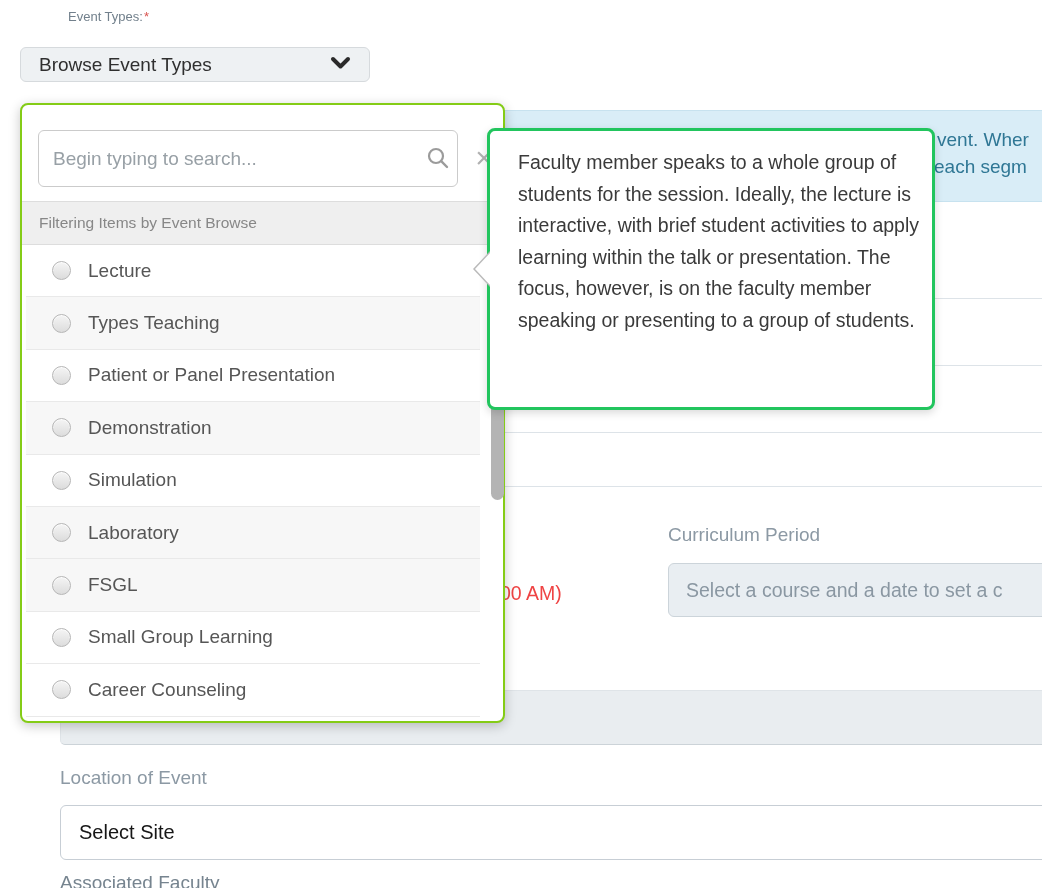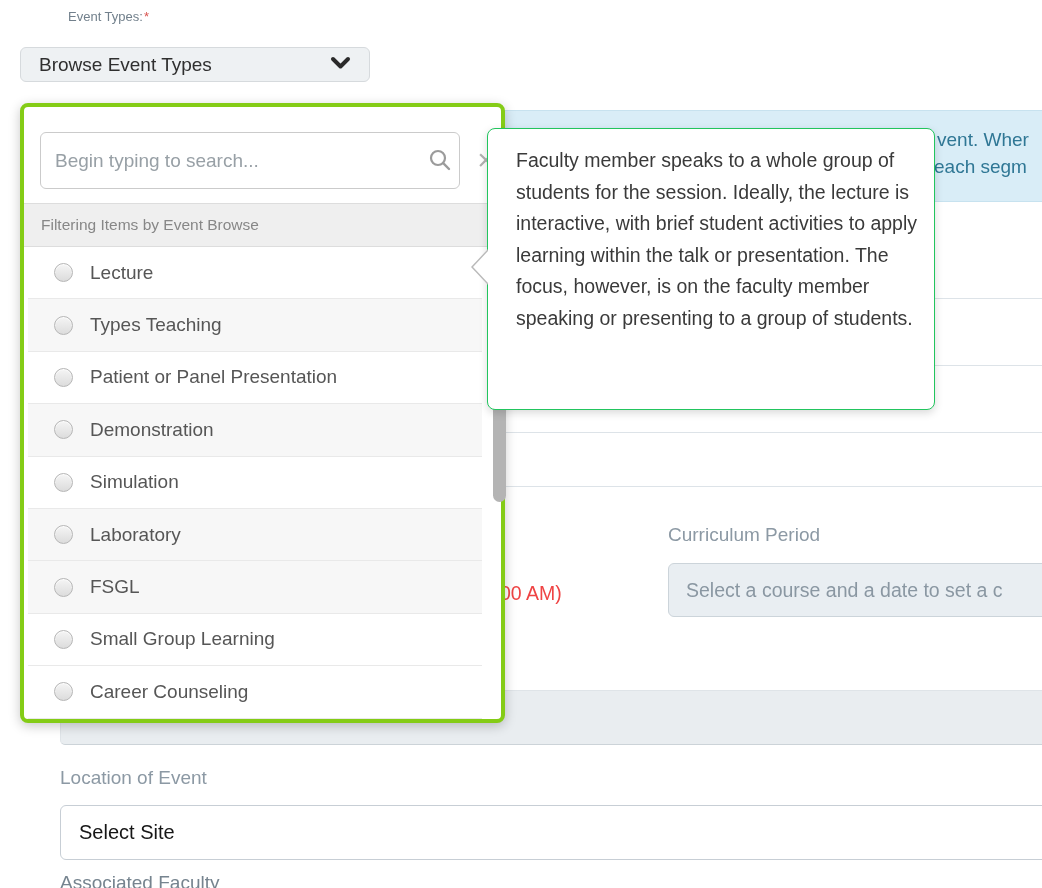--- a/index.html
+++ b/index.html
@@ -36,21 +36,21 @@
   
   .et-label{position:absolute;left:32px;top:9px;font-size:13px;color:#72808c;z-index:2;margin-left:36px;}
   .et-label .req{color:#d9534f;margin-left:1px;}
   .browse-btn{position:absolute;left:20px;top:47px;width:350px;height:35px;box-sizing:border-box;
               background:#eef1f3;border:1px solid #d6dadd;border-radius:6px;display:flex;
               align-items:center;justify-content:space-between;padding:0 18px;cursor:pointer;z-index:2;}
   .browse-btn .btn-text{font-size:19px;color:#2f2f2f;}
 
   
   .panel{position:absolute;left:20px;top:103px;width:485px;height:620px;box-sizing:border-box;
-         background:#fff;border:4px solid #84cc16;border-radius:8px;
+         background:#fff;border:2px solid #84cc16;border-radius:8px;
          box-shadow:0 3px 12px rgba(0,0,0,.22);z-index:10;}
   .search-input{position:absolute;left:16px;top:25px;width:420px;height:57px;box-sizing:border-box;
                 border:1px solid #cbcbcb;border-radius:6px;padding:0 48px 0 14px;
                 font-family:"Liberation Sans",sans-serif;font-size:19px;color:#444;outline:none;}
   .search-input::placeholder{color:#98a0a6;opacity:1;}
   .search-icon{position:absolute;left:404px;top:41px;width:24px;height:24px;pointer-events:none;}
   .panel-close{position:absolute;left:444px;top:28px;width:36px;height:50px;display:flex;
                align-items:center;justify-content:center;font-size:30px;color:#b1b1b1;
                font-weight:300;cursor:pointer;line-height:1;}
   .filter-header{position:absolute;left:0;top:96px;width:483px;height:44px;box-sizing:border-box;
@@ -61,21 +61,21 @@
        display:flex;align-items:center;padding-left:26px;background:#fff;cursor:pointer;}
   .row.alt{background:#f7f7f7;}
   .radio{width:17px;height:17px;border-radius:50%;border:1px solid #b6b6b6;flex:0 0 auto;
          background:linear-gradient(#f5f5f5,#dcdcdc);box-shadow:inset 0 1px 1px rgba(255,255,255,.85);}
   .row-label{font-size:19px;color:#565656;margin-left:17px;white-space:nowrap;}
   .scroll-thumb{position:absolute;left:469px;top:142px;width:13px;height:253px;
                 background:#b4b4b4;border-radius:7px;cursor:grab;}
 
   
   .tooltip{position:absolute;left:487px;top:128px;width:448px;height:282px;box-sizing:border-box;
-           background:#fff;border:1px solid #22c55e;border-radius:8px;
+           background:#fff;border:3px solid #22c55e;border-radius:8px;
            box-shadow:0 3px 8px rgba(0,0,0,.15);z-index:20;
            padding:16px 12px 0 28px;font-size:19.5px;line-height:31.5px;color:#3a3a3a;}
   .tip-arrow-outer{position:absolute;left:-17px;top:120px;width:0;height:0;border-style:solid;
                    border-width:18px 17px 18px 0;
                    border-color:transparent #b9b9b9 transparent transparent;}
   .tip-arrow-inner{position:absolute;left:-15px;top:122px;width:0;height:0;border-style:solid;
                    border-width:16px 15px 16px 0;
                    border-color:transparent #ffffff transparent transparent;}
 </style>
 </head>

